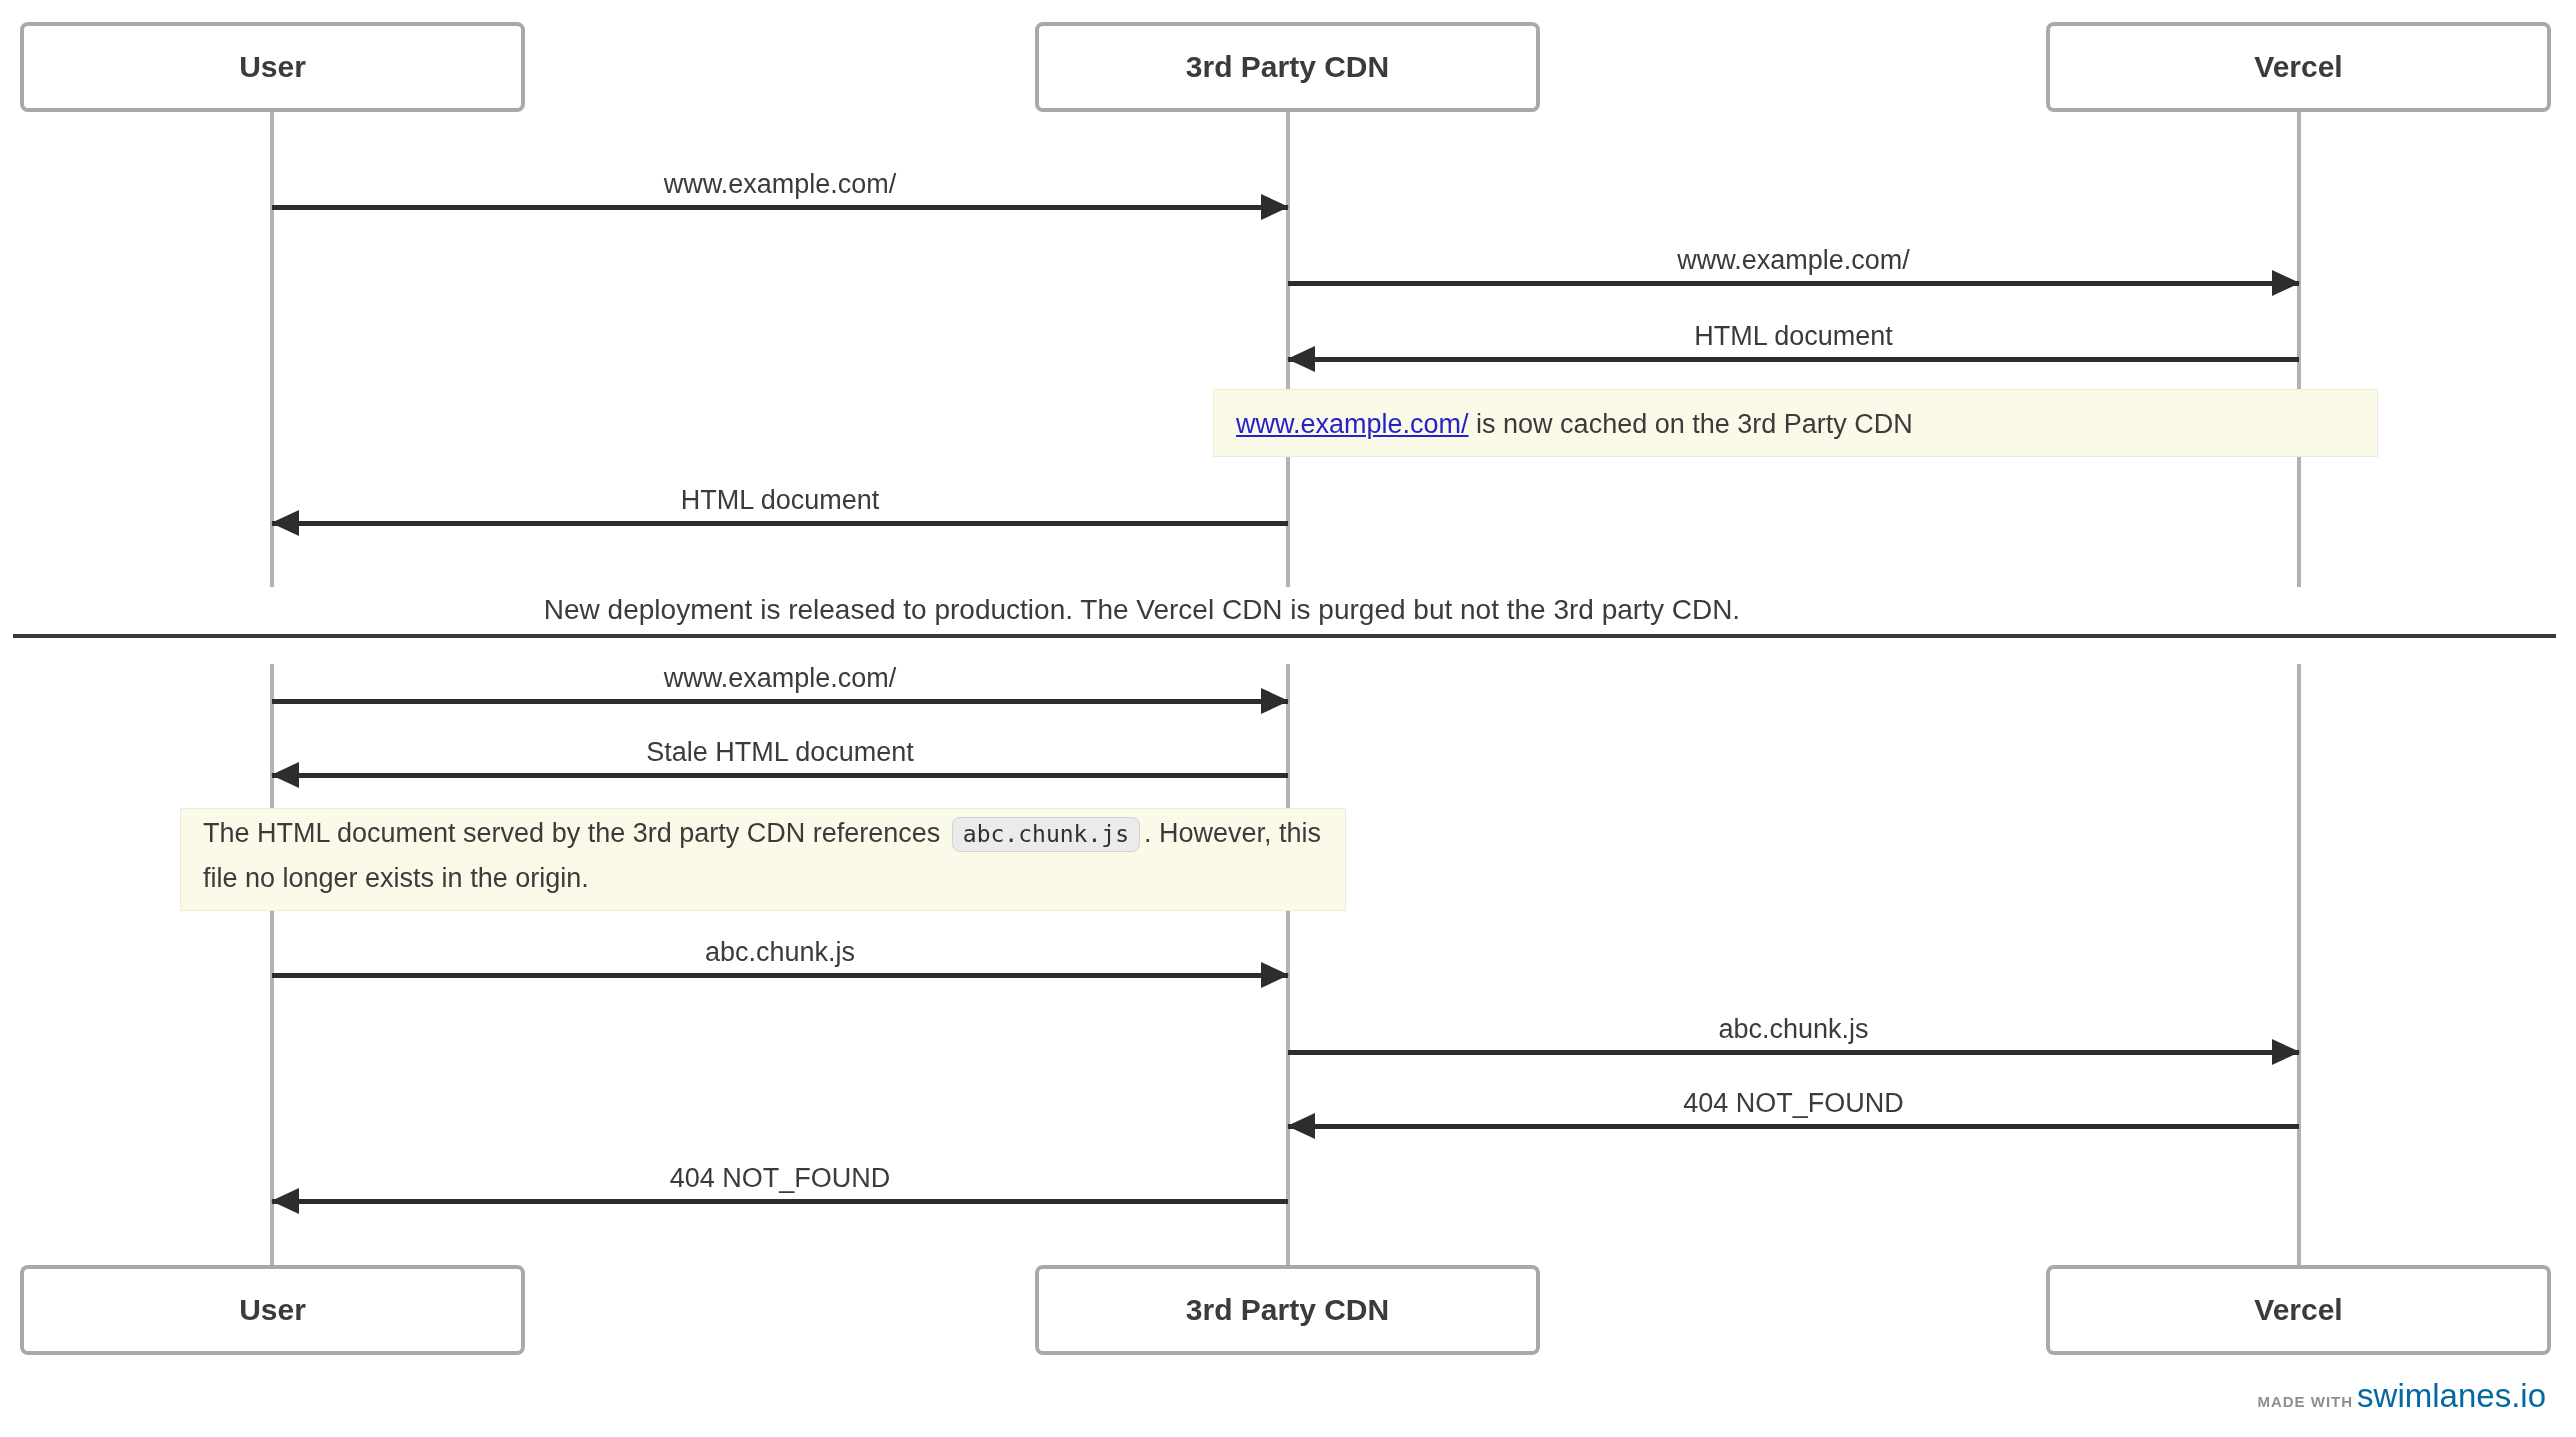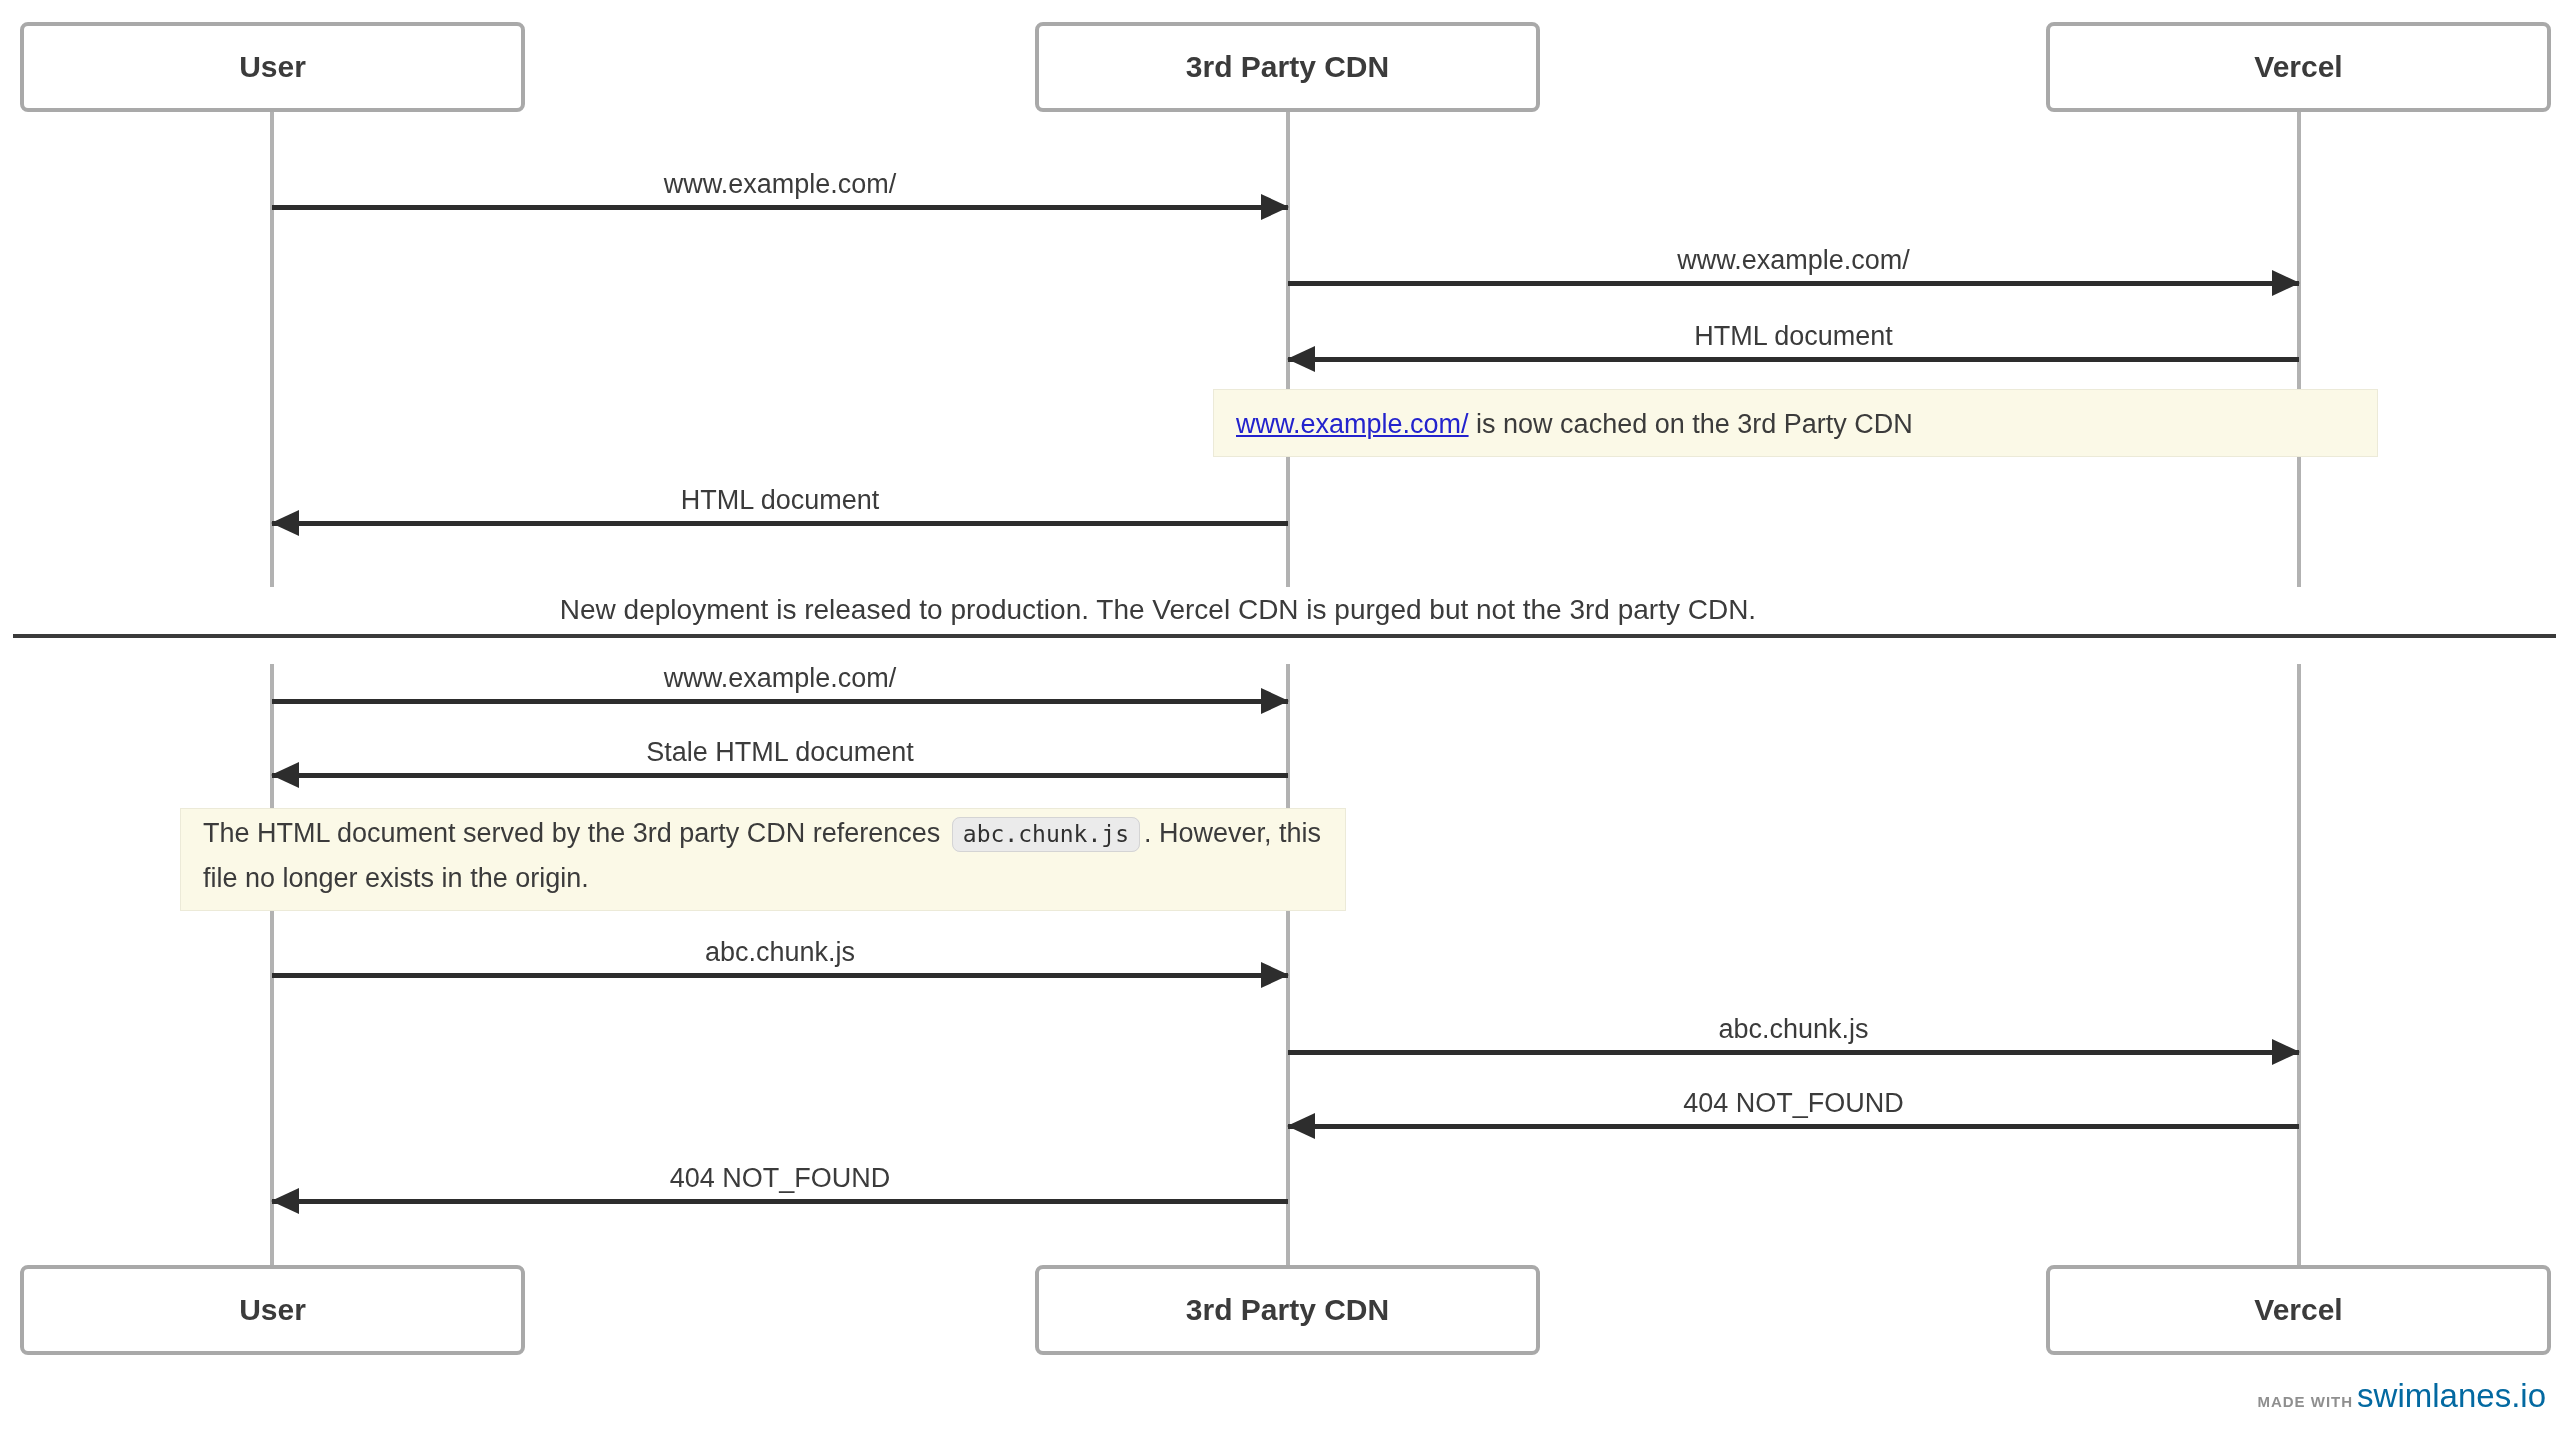--- a/index.html
+++ b/index.html
@@ -95,21 +95,21 @@
   
   .divider-band {
     position: absolute;
     left: 0; top: 587px;
     width: 2576px; height: 77px;
     background: #ffffff;
     z-index: 4;
   }
   .divider-label {
     position: absolute;
-    left: 16px; top: 594px;
+    left: 0; top: 594px;
     width: 2220px;
     text-align: center;
     font-size: 28px;
     color: #3b3b3b;
     z-index: 5;
     padding-left: 32px;
   }
   .divider-line {
     position: absolute;
     left: 13px; top: 634px;

